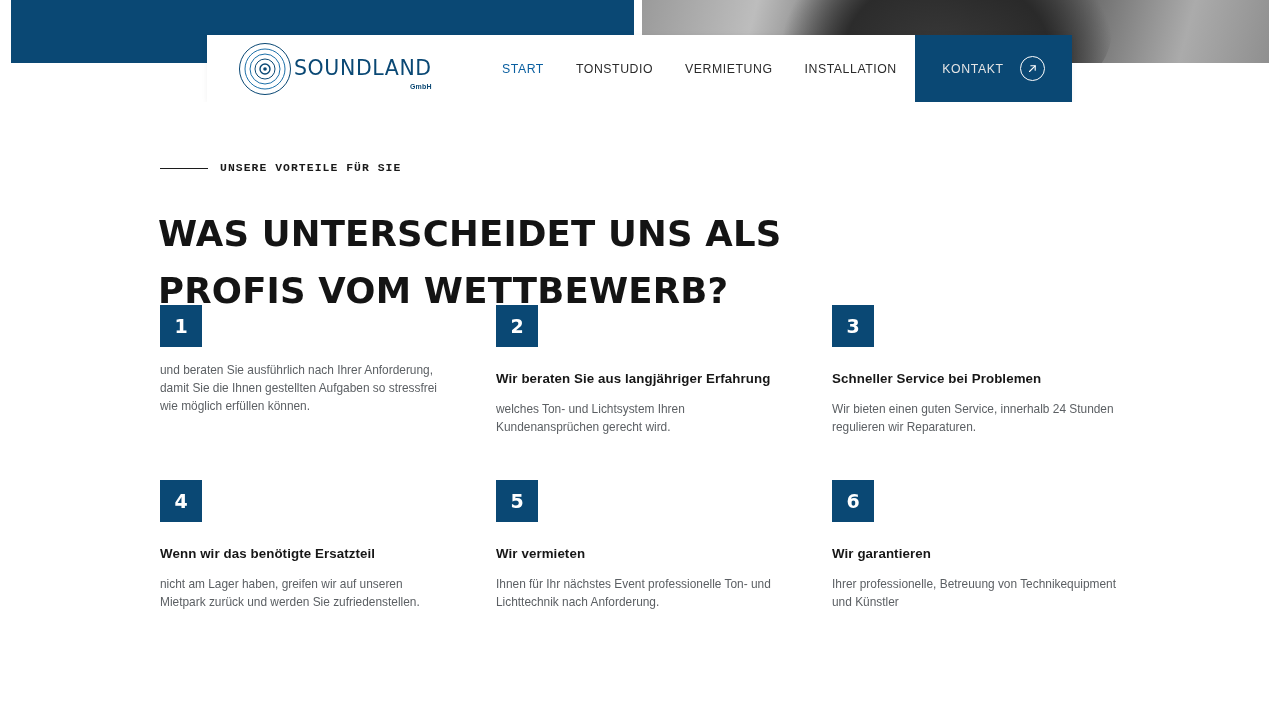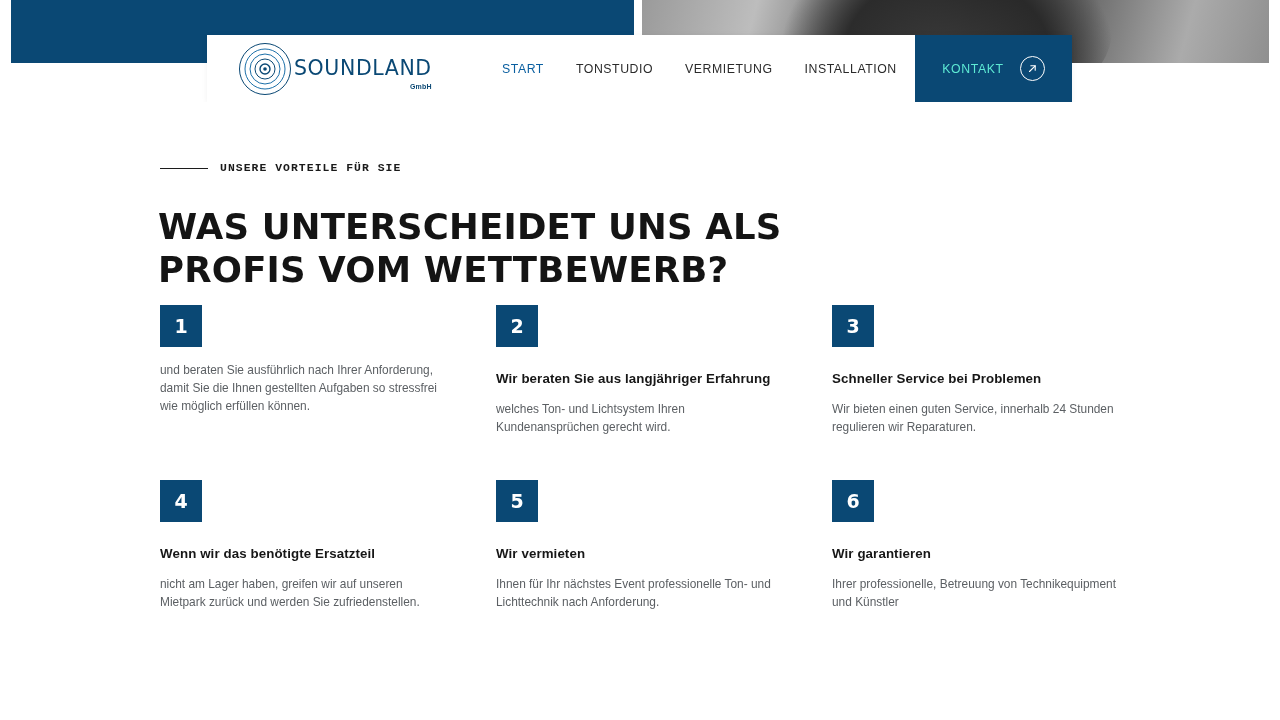--- a/index.html
+++ b/index.html
@@ -125,21 +125,21 @@
     right: 0; top: 0;
     width: 157px; height: 67px;
     background: #0a4874;
     display: flex;
     align-items: center;
     justify-content: center;
     gap: 16px;
     cursor: pointer;
   }
   .contact-label {
-    color: #5eead4;
+    color: #e5e5e5;
     font-size: 12.3px;
     letter-spacing: .6px;
     text-align: center;
   }
   .arrow-circle {
     width: 25px; height: 25px;
     border-radius: 50%;
     border: 1px solid #ffffff;
     display: flex;
     align-items: center;
@@ -171,21 +171,21 @@
     color: #1a1a1a;
     font-family: Liberation Mono, monospace;
   }
   .headline {
     position: absolute;
     left: 158px; top: 79px;
     width: 720px;
     font-family: "DejaVu Sans", sans-serif;
     font-weight: 700;
     font-size: 35.5px;
-    line-height: 43px;
+    line-height: 57px;
     letter-spacing: .2px;
     color: #141414;
     white-space: pre-line;
   }
 
   
   .grid {
     position: absolute;
     left: 160px; top: 203px;
     width: 1000px;

